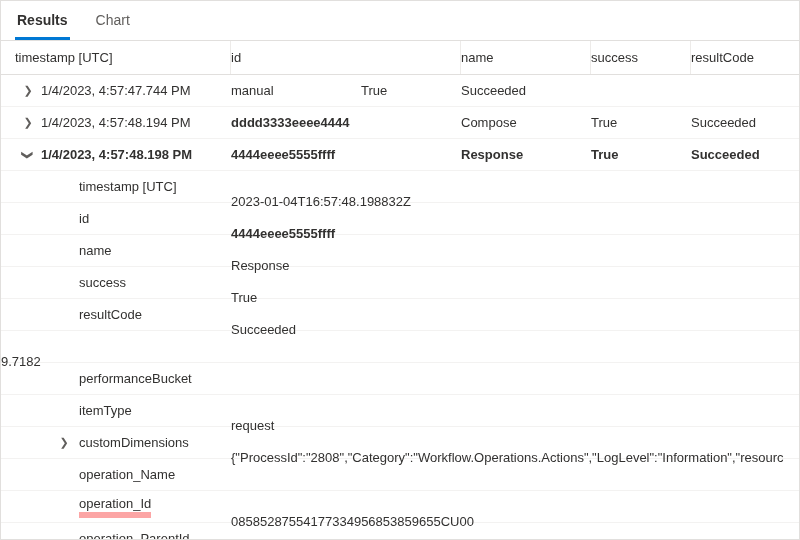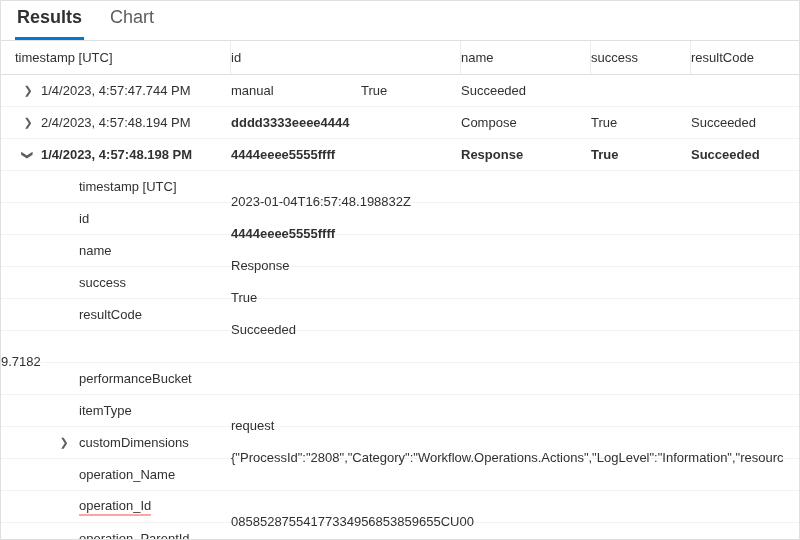--- a/index.html
+++ b/index.html
@@ -16,21 +16,21 @@
   .tabs {
     display: flex;
     border-bottom: 1px solid #e1dfdd;
     padding: 0 14px;
     gap: 24px;
     height: 40px;
     align-items: flex-end;
   }
   .tab {
     padding: 8px 2px 9px;
-    font-size: 18px;
+    font-size: 14px;
     color: #605e5c;
     cursor: pointer;
     border-bottom: 3px solid transparent;
   }
   .tab.active {
     color: #323130;
     font-weight: 600;
     border-bottom-color: #0078d4;
   }
   .grid-header {
@@ -81,21 +81,21 @@
     position: relative;
   }
   .detail-key.with-chevron { padding-left: 58px; }
   .detail-val {
     flex: 1;
     white-space: nowrap;
     overflow: hidden;
     margin-top: 29px;
   }
   .highlight {
-    border-bottom: 2px solid #fca5a5;
+    border-bottom: 6px solid #fca5a5;
     padding-bottom: 1px;
   }
   .bold { font-weight: 600; }
 </style>
 </head>
 <body>
 
 <div class="tabs">
   <div class="tab active">Results</div>
   <div class="tab">Chart</div>
@@ -115,21 +115,21 @@
     <span>1/4/2023, 4:57:47.744 PM</span>
   </div>
   <div class="col-name">manual</div>
   <div class="col-succ">True</div>
   <div class="col-rc">Succeeded</div>
 </div>
 
 <div class="row">
   <div class="col-ts">
     <span class="chevron">❯</span>
-    <span>2/4/2023, 4:57:48.194 PM</span>
+    <span>1/4/2023, 4:57:48.194 PM</span>
   </div>
   <div class="col-id bold">dddd3333eeee4444</div>
   <div class="col-name">Compose</div>
   <div class="col-succ">True</div>
   <div class="col-rc">Succeeded</div>
 </div>
 
 <div class="row expanded">
   <div class="col-ts">
     <span class="chevron" style="transform:rotate(90deg)">❯</span>

